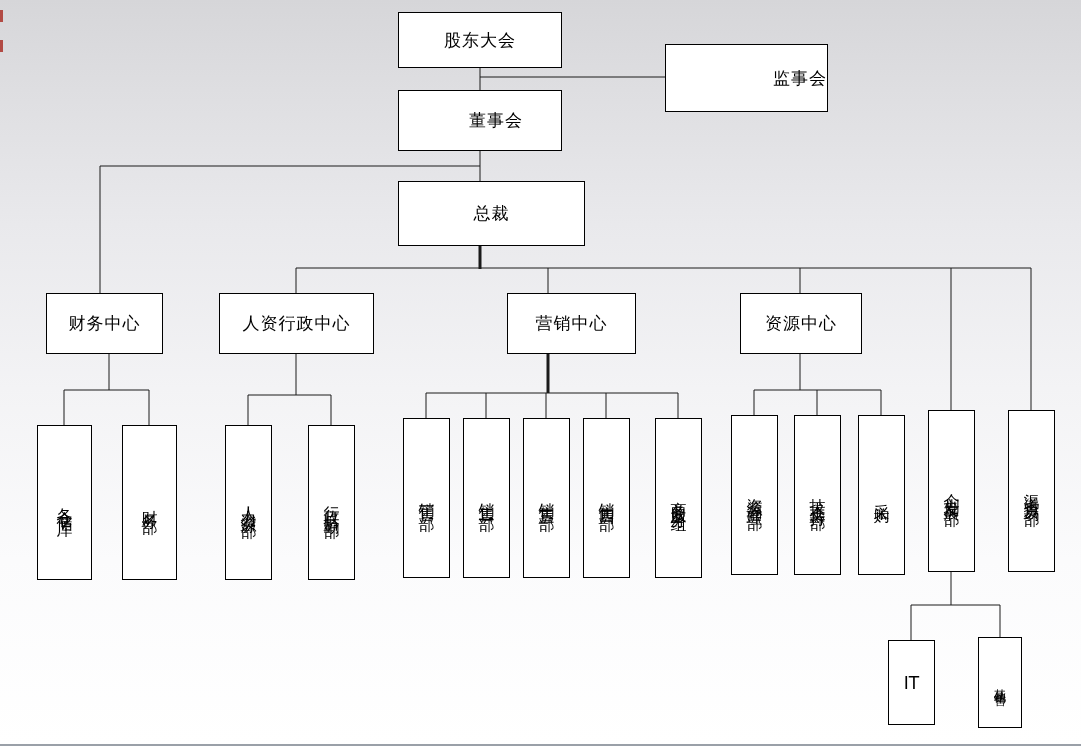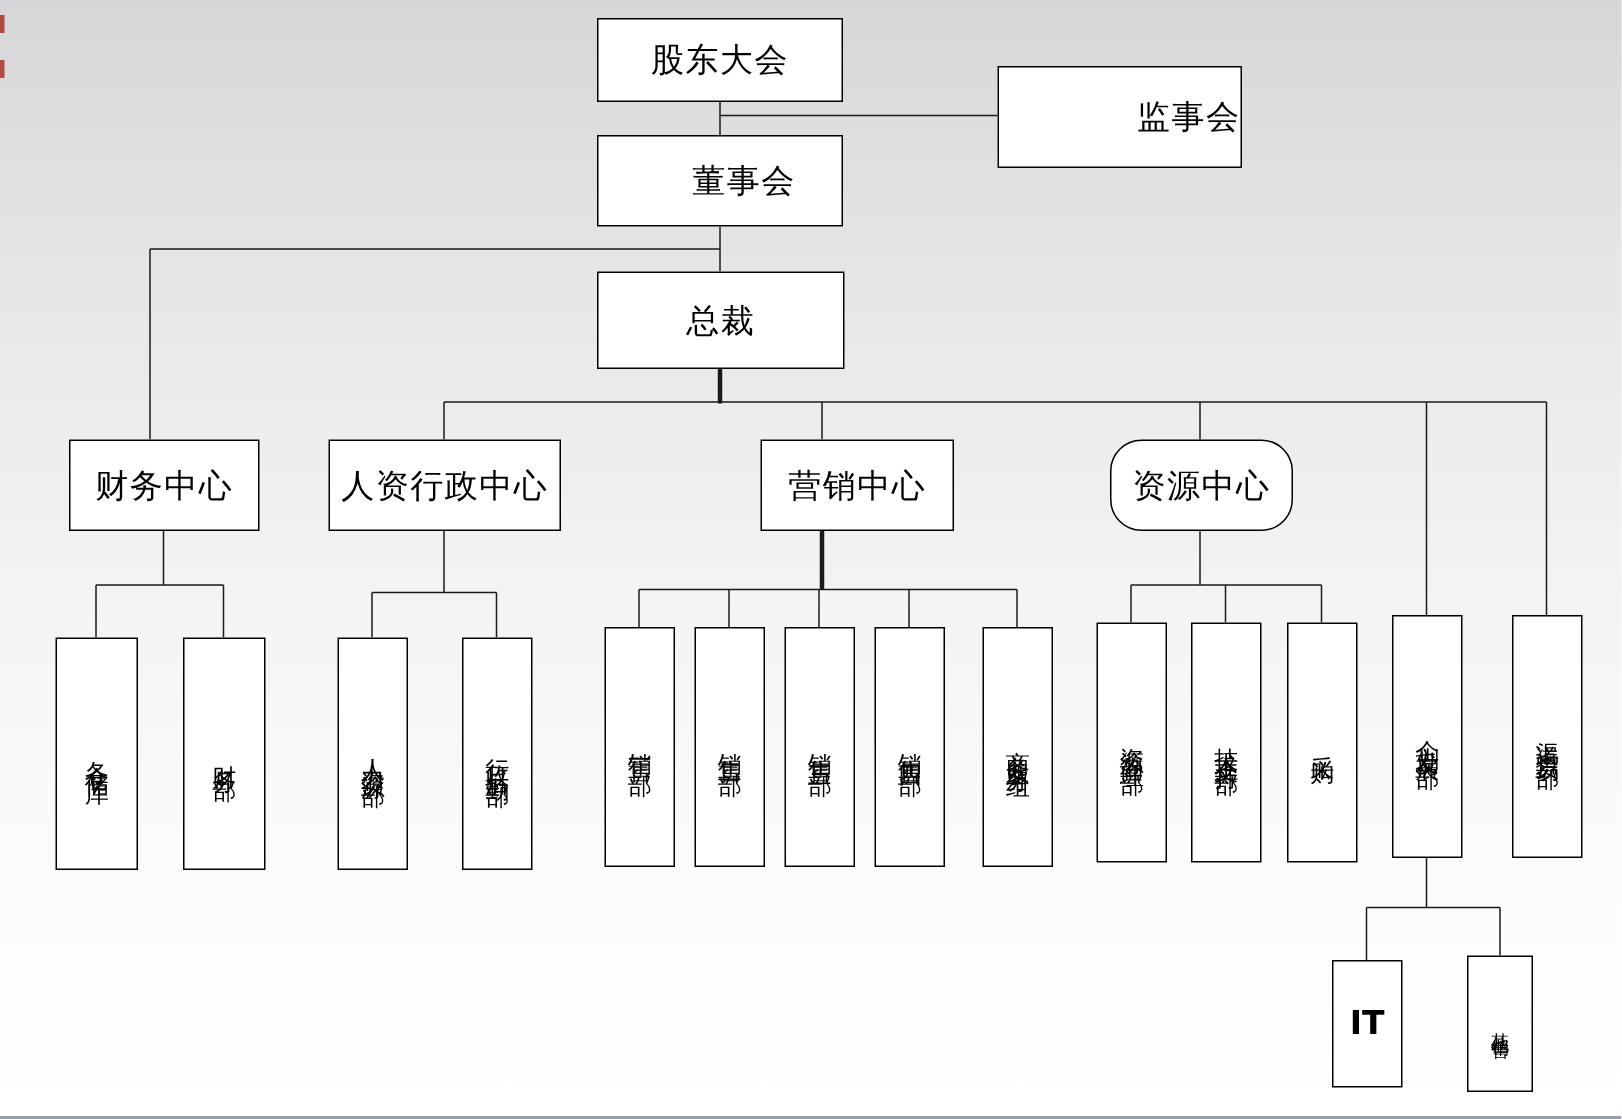--- a/index.html
+++ b/index.html
@@ -26,39 +26,38 @@
   .node {
     position: absolute;
     background: #ffffff;
     border: 1px solid #000000;
     display: flex;
     align-items: center;
     justify-content: center;
     color: #000000;
   }
   .node.h span {
-    font-size: 22px;
+    font-size: 17px;
     letter-spacing: 1px;
     white-space: nowrap;
   }
   .node.v span {
     writing-mode: vertical-rl;
     text-orientation: upright;
     font-size: 16px;
     letter-spacing: 4px;
     line-height: 1;
   }
   .node.v.small span {
     font-size: 12px;
     letter-spacing: 2px;
   }
   .node.it span {
-    font-size: 22px;
+    font-size: 17px;
     letter-spacing: 0;
-    font-weight: bold;
   }
 
   .edge-artifact {
     position: absolute;
     left: 0;
     width: 3px;
     height: 12px;
     background: #b24a44;
   }
   .bottom-edge {
@@ -122,34 +121,34 @@
 
   <div class="node h" style="left:398px; top:12px;  width:164px; height:56px;">
     <span>股东大会</span>
   </div>
   <div class="node h" style="left:665px; top:44px;  width:163px; height:68px;justify-content:flex-end;">
     <span>监事会</span>
   </div>
   <div class="node h" style="left:398px; top:90px;  width:164px; height:61px;padding-left:32px;">
     <span>董事会</span>
   </div>
-  <div class="node h" style="left:398px; top:181px; width:165px; height:65px;">
+  <div class="node h" style="left:398px; top:181px; width:187px; height:65px;">
     <span>总裁</span>
   </div>
 
-  <div class="node h" style="left:46px;  top:293px; width:127px; height:61px;">
+  <div class="node h" style="left:46px;  top:293px; width:117px; height:61px;">
     <span>财务中心</span>
   </div>
   <div class="node h" style="left:219px; top:293px; width:155px; height:61px;align-items:center;">
     <span>人资行政中心</span>
   </div>
   <div class="node h" style="left:507px; top:293px; width:129px; height:61px;">
     <span>营销中心</span>
   </div>
-  <div class="node h" style="left:740px; top:293px; width:122px; height:61px;border-radius:21px;">
+  <div class="node h" style="left:740px; top:293px; width:122px; height:61px;">
     <span>资源中心</span>
   </div>
 
   <div class="node v" style="left:37px;  top:425px; width:55px; height:155px;">
     <span>各仓储库</span>
   </div>
   <div class="node v" style="left:122px; top:425px; width:55px; height:155px;">
     <span>财务部</span>
   </div>
   <div class="node v" style="left:225px; top:425px; width:47px; height:155px;">

